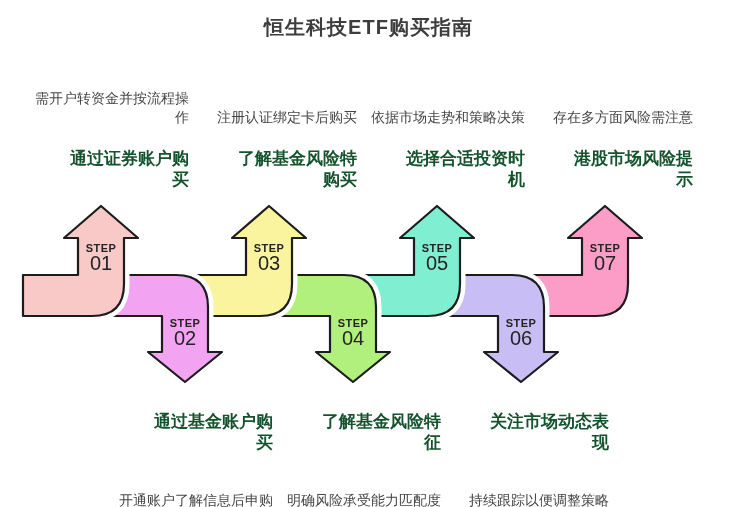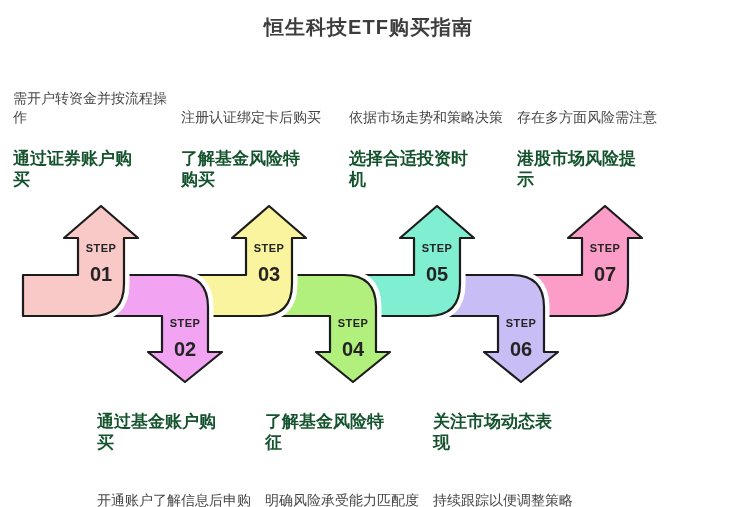--- a/index.html
+++ b/index.html
@@ -9,22 +9,22 @@
   }
   .page-title{
     position:absolute;top:14px;left:0;width:737px;text-align:center;
     font-size:20px;font-weight:700;color:#3d3d3d;letter-spacing:1px;
   }
   svg.ribbon{position:absolute;left:0;top:0;}
   .halo{fill:#ffffff;stroke:#ffffff;stroke-width:11;stroke-linejoin:round;}
   .seg{stroke-width:2.2;stroke-linejoin:round;}
   .step-tag{position:absolute;width:64px;text-align:center;color:#242424;}
   .step-tag .word{display:block;font-size:11px;font-weight:700;letter-spacing:.5px;line-height:11px;}
-  .step-tag .num{display:block;font-size:20px;font-weight:700;line-height:19px;margin-top:11px;}
-  .tb{position:absolute;width:176px;text-align:left;white-space:pre-line;}
+  .step-tag .num{display:block;font-size:20px;font-weight:400;line-height:19px;}
+  .tb{position:absolute;width:176px;text-align:right;white-space:pre-line;}
   .tb .t{font-size:17px;font-weight:700;color:#14532d;line-height:21px;}
   .tb .d{font-size:14px;font-weight:400;color:#464646;line-height:19px;}
   .tb.top .d{margin-bottom:3px;}
   .tb.bottom .d{margin-top:20px;}
 </style>
 </head>
 <body>
 
 <div class="canvas">
 

